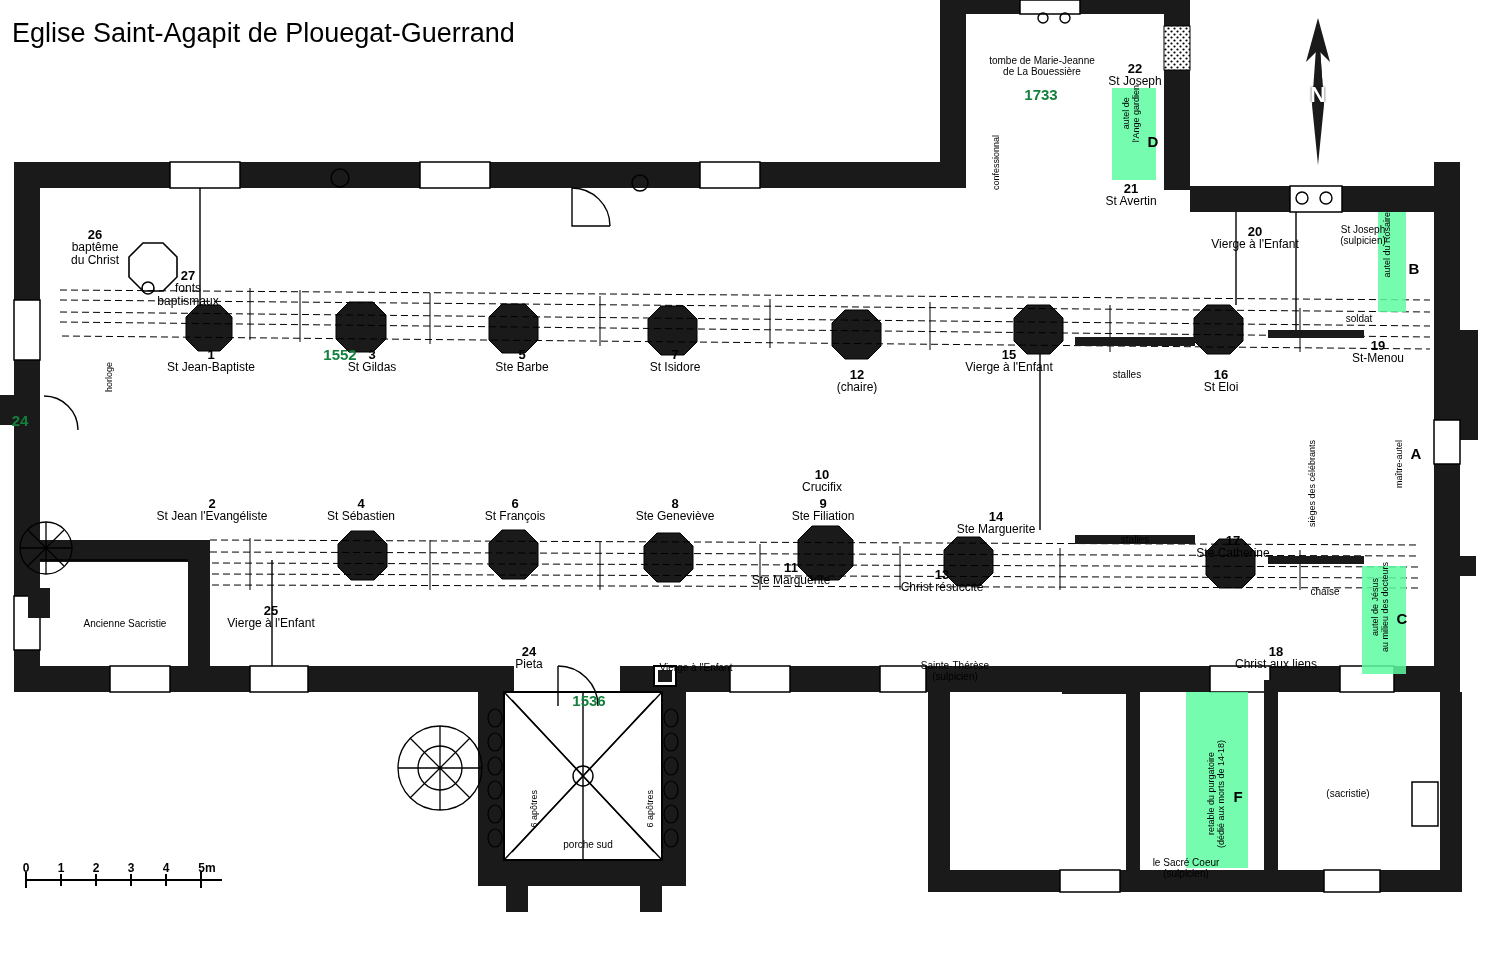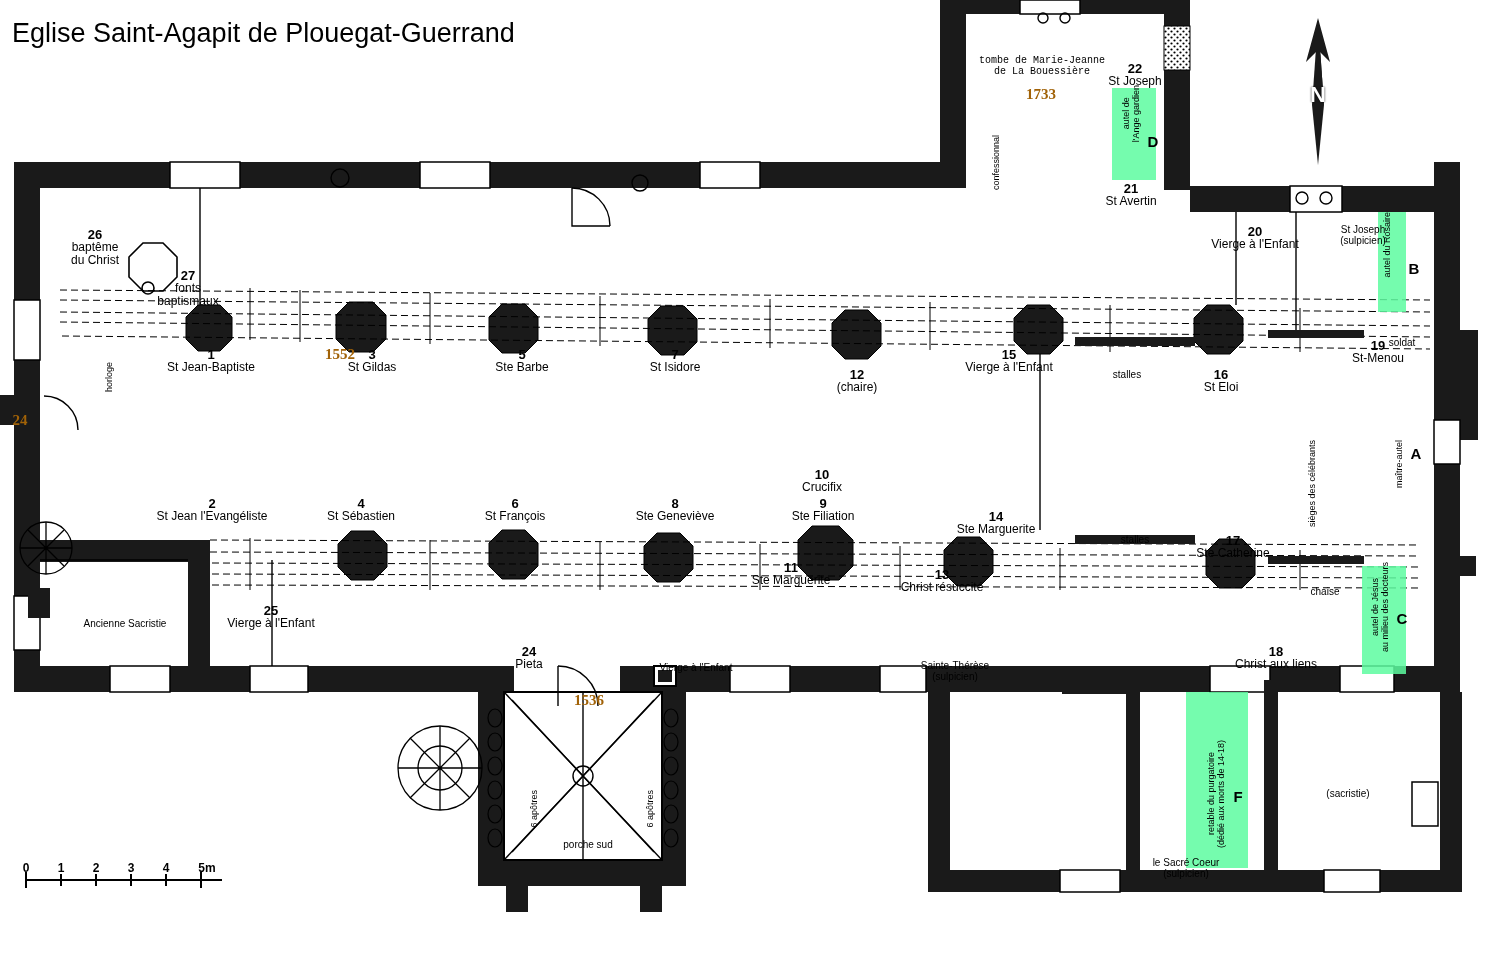--- a/index.html
+++ b/index.html
@@ -1,20 +1,20 @@
 <!DOCTYPE html>
 <html><head>
 <meta charset="utf-8">
 <style>
   html,body{margin:0;padding:0;background:#ffffff;}
   body{width:1500px;height:963px;position:relative;font-family:"Liberation Sans",sans-serif;color:#000;overflow:hidden;}
   #plan{position:absolute;left:0;top:0;width:1500px;height:963px;}
   .lbl{position:absolute;font-size:12px;line-height:13px;text-align:center;white-space:nowrap;}
   .num{font-weight:bold;font-size:13px;}
-  .red{color:#a16207;font-weight:bold;font-size:15px;font-family:Liberation Serif, serif;}
+  .red{color:#15803d;font-weight:bold;font-size:15px;}
   .tiny{font-size:9px;line-height:10px;}
   .small{font-size:10px;line-height:11px;}
   .vert{writing-mode:vertical-rl;transform:rotate(180deg);}
   .title{position:absolute;left:12px;top:18px;font-size:27px;white-space:nowrap;}
   .letter{font-weight:bold;font-size:15px;}
   .ctr{transform:translateX(-50%);}
 </style>
 </head>
 <body>
 
@@ -339,23 +339,23 @@
     <div class="lbl ctr" style="left: 95px; top: 228px;">
       <div class="num">26</div>
       <div>baptême<br>du Christ</div>
     </div>
     <div class="lbl ctr" style="left: 188px; top: 253px; margin-top: 16px;">
       <div class="num">27</div>
       <div>fonts<br>baptismaux</div>
     </div>
   </div>
 <div id="plain-notes">
-    <div class="lbl ctr small" style="left: 1042px; top: 55px; font-family: Liberation Mono, monospace;">tombe de Marie-Jeanne<br>de La Bouessière</div>
+    <div class="lbl ctr small" style="left: 1042px; top: 55px;">tombe de Marie-Jeanne<br>de La Bouessière</div>
     <div class="lbl ctr small" style="left: 1363px; top: 224px;">St Joseph<br>(sulpicien)</div>
-    <div class="lbl ctr small" style="left: 1402px; top: 313px; margin-top: 24px;">soldat</div>
+    <div class="lbl ctr small" style="left: 1359px; top: 313px;">soldat</div>
     <div class="lbl ctr small" style="left: 1127px; top: 369px;">stalles</div>
     <div class="lbl ctr small" style="left: 1135px; top: 534px;">stalles</div>
     <div class="lbl ctr small" style="left: 1325px; top: 586px;">chaise</div>
     <div class="lbl ctr small" style="left: 125px; top: 618px;">Ancienne Sacristie</div>
     <div class="lbl ctr small" style="left: 1348px; top: 788px;">(sacristie)</div>
     <div class="lbl ctr small" style="left: 588px; top: 839px;">porche sud</div>
     <div class="lbl ctr small" style="left: 696px; top: 662px;">Vierge à l'Enfant</div>
     <div class="lbl ctr small" style="left: 955px; top: 660px;">Sainte-Thérèse<br>(sulpicien)</div>
     <div class="lbl ctr small" style="left: 1186px; top: 857px;">le Sacré Coeur<br>(sulpicien)</div>
   </div>

